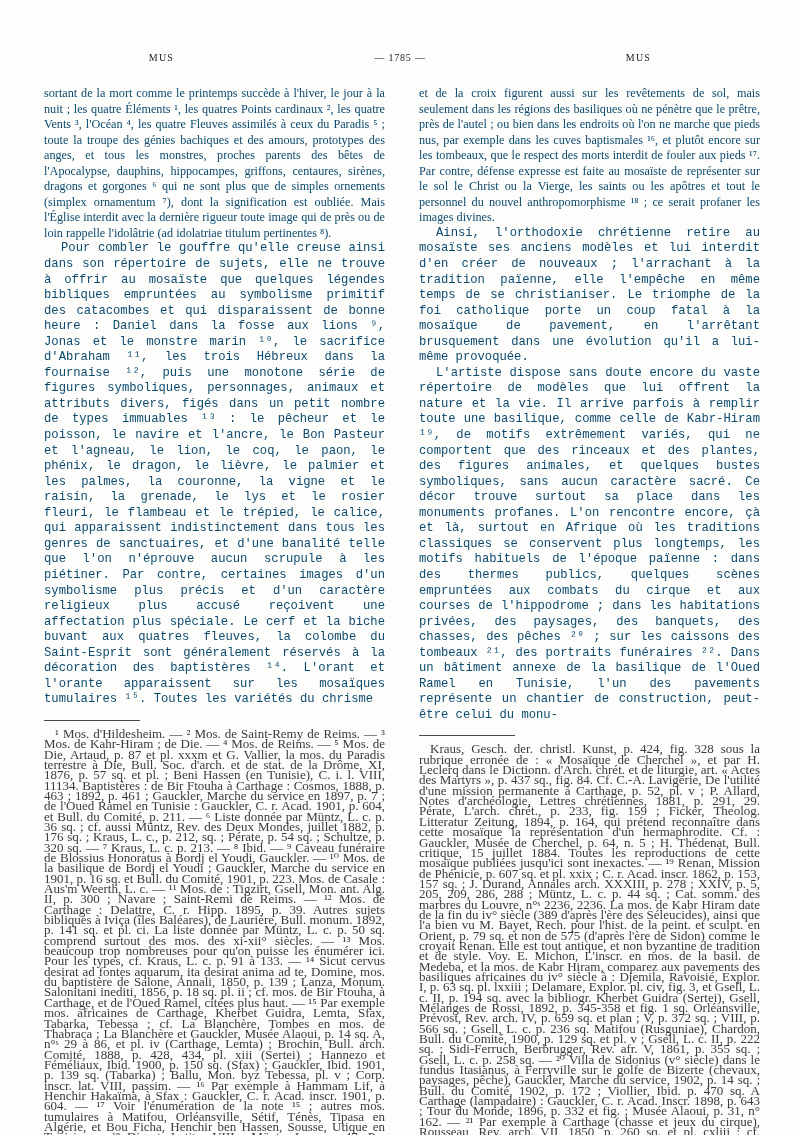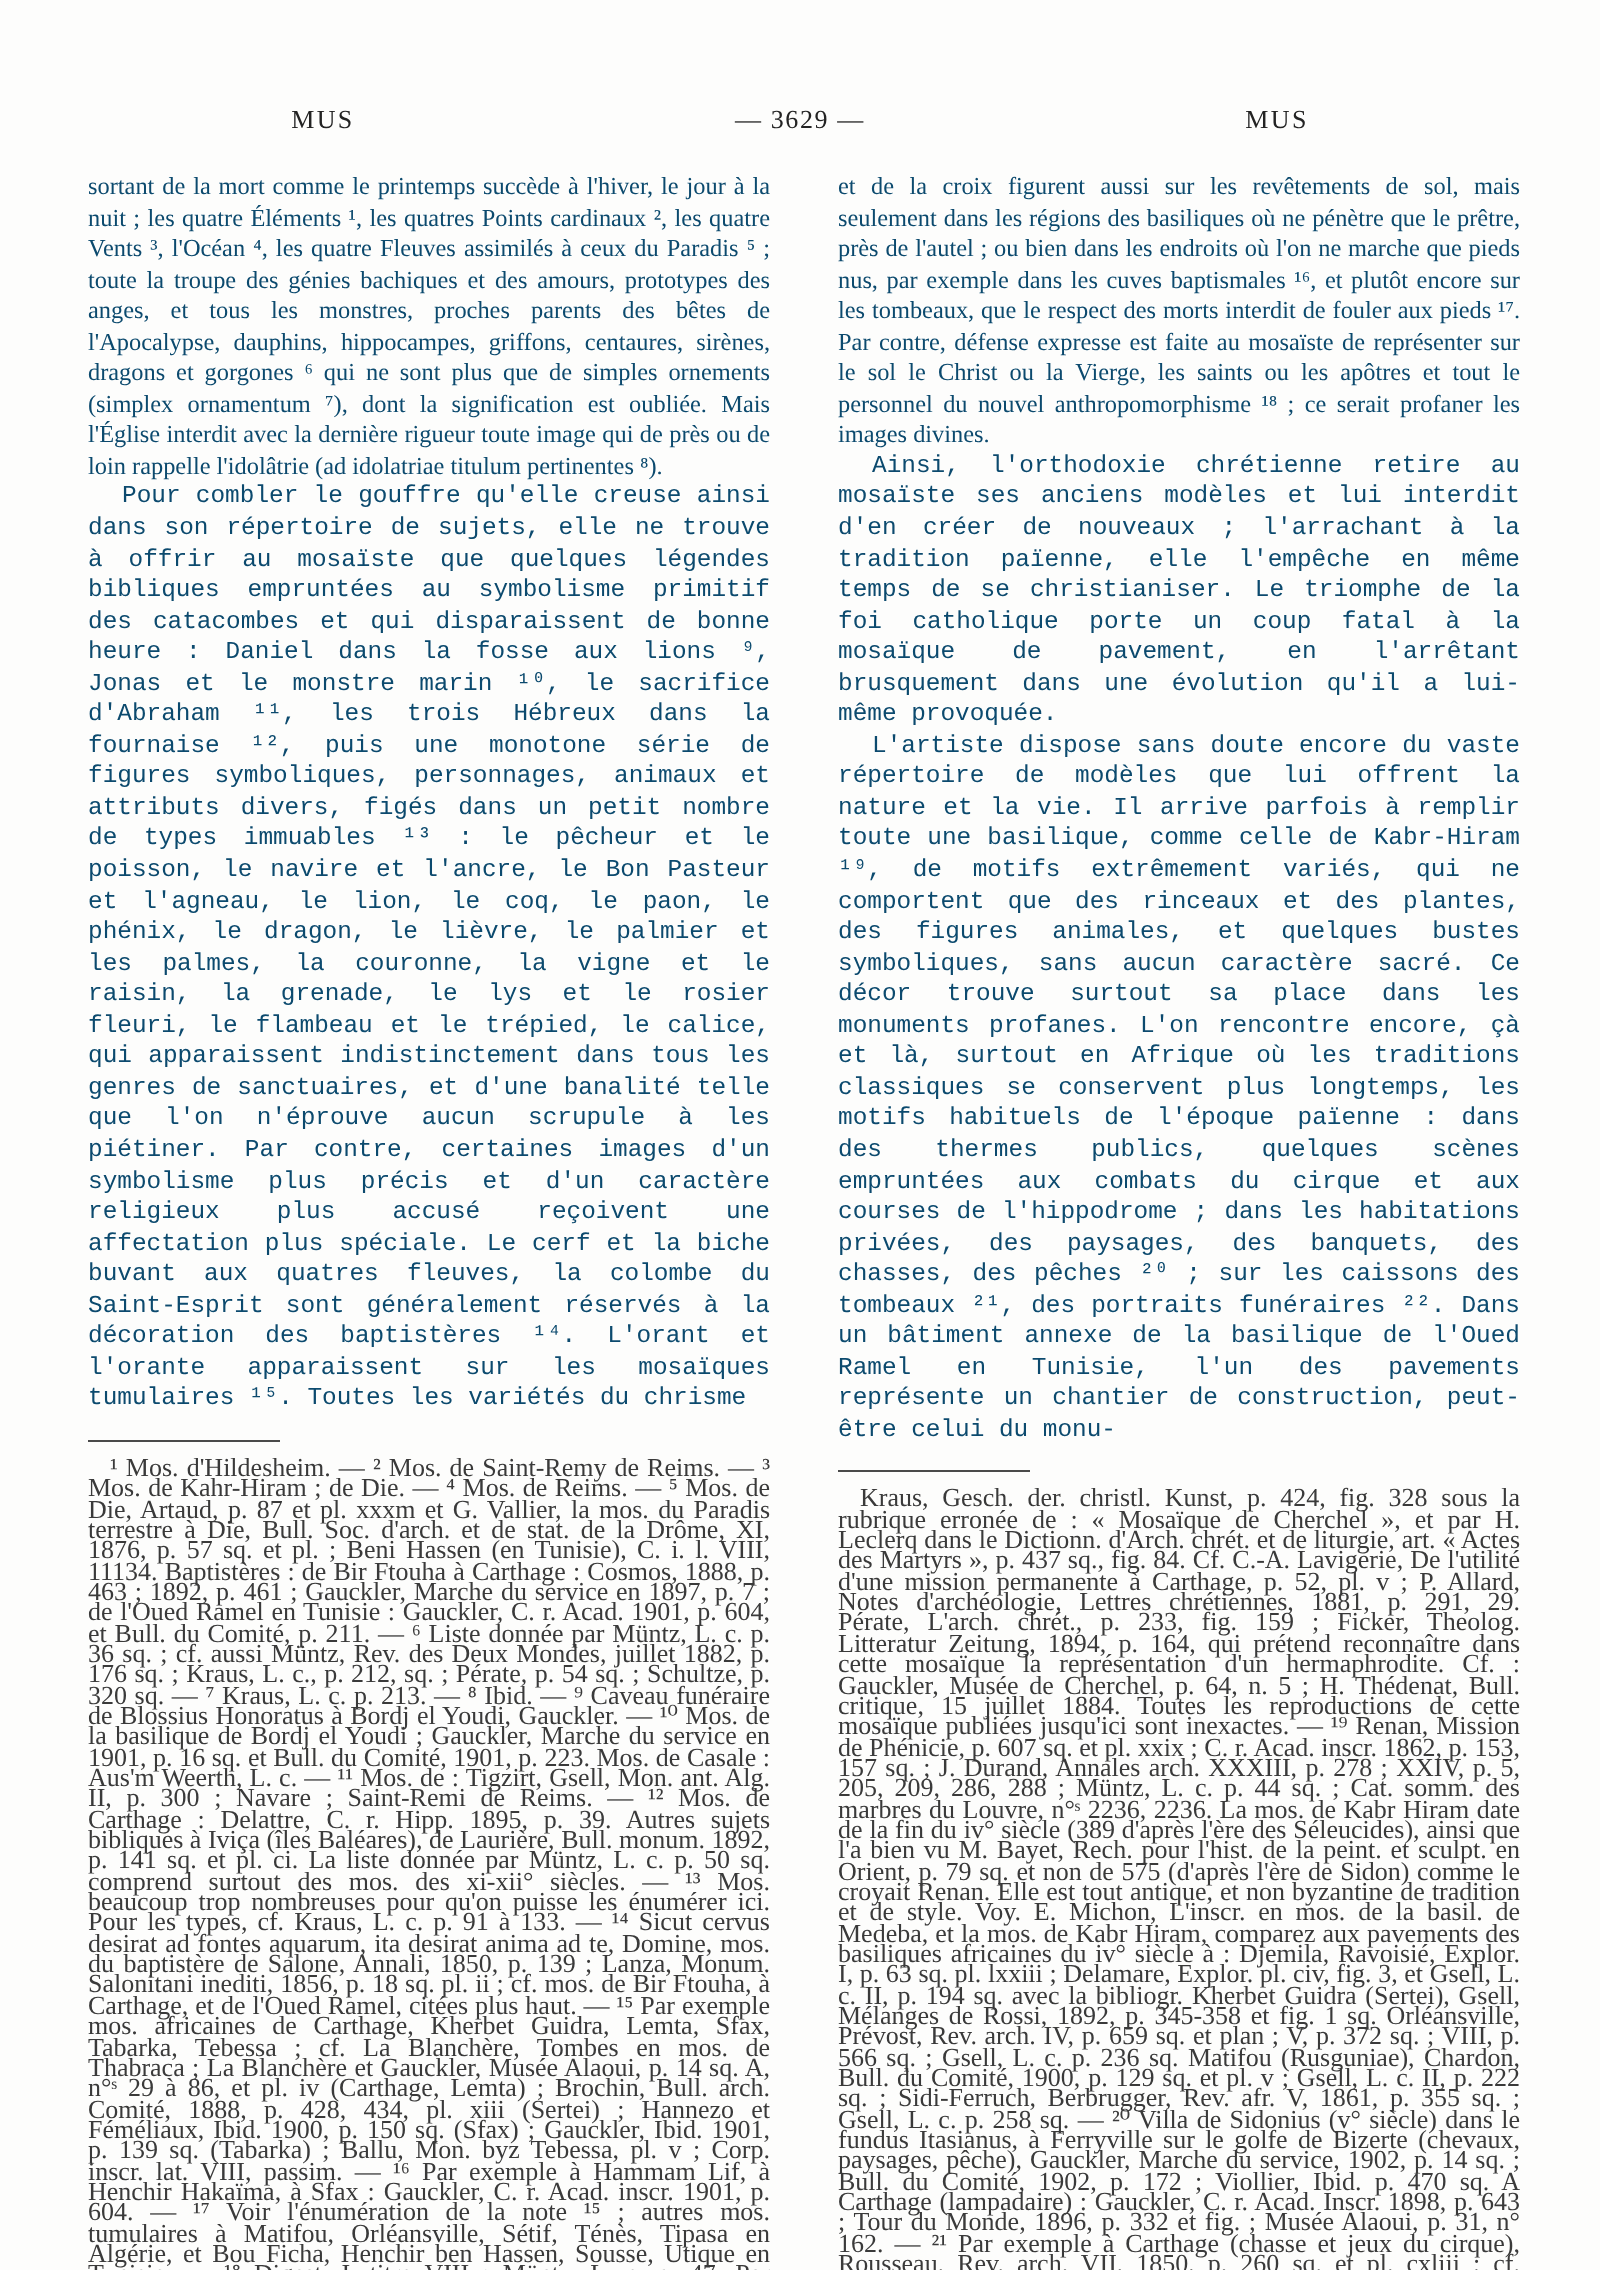--- a/index.html
+++ b/index.html
@@ -23,21 +23,21 @@
   
   .runhead {
     position: absolute;
     top: 52px;
     left: 44px;
     width: 712px;
     height: 20px;
     display: flex;
     align-items: baseline;
     justify-content: space-between;
-    font-size: 13px;
+    font-size: 10px;
     letter-spacing: 1.2px;
     color: #232323;
   }
   .runhead .rh-left { width: 33%; text-align: center; }
   .runhead .rh-mid { width: 34%; text-align: center; letter-spacing: 0.8px; }
   .runhead .rh-right { width: 33%; text-align: center; }
 
   
   .columns {
     position: absolute;
@@ -85,21 +85,21 @@
     text-indent: 11px;
   }
 </style>
 </head>
 <body>
 
 <div id="page">
 
   <div class="runhead">
     <span class="rh-left">MUS</span>
-    <span class="rh-mid">— 3629 —</span>
+    <span class="rh-mid">— 1785 —</span>
     <span class="rh-right">MUS</span>
   </div>
 
   <div class="columns">
 
     <div class="col">
       <div class="body-text">
         <p>sortant de la mort comme le printemps succède à l'hiver, le jour à la nuit ; les quatre Éléments ¹, les quatres Points cardinaux ², les quatre Vents ³, l'Océan ⁴, les quatre Fleuves assimilés à ceux du Paradis ⁵ ; toute la troupe des génies bachiques et des amours, prototypes des anges, et tous les monstres, proches parents des bêtes de l'Apocalypse, dauphins, hippocampes, griffons, centaures, sirènes, dragons et gorgones ⁶ qui ne sont plus que de simples ornements (simplex ornamentum ⁷), dont la signification est oubliée. Mais l'Église interdit avec la dernière rigueur toute image qui de près ou de loin rappelle l'idolâtrie (ad idolatriae titulum pertinentes ⁸).</p>
         <p class="indent">Pour combler le gouffre qu'elle creuse ainsi dans son répertoire de sujets, elle ne trouve à offrir au mosaïste que quelques légendes bibliques empruntées au symbolisme primitif des catacombes et qui disparaissent de bonne heure : Daniel dans la fosse aux lions ⁹, Jonas et le monstre marin ¹⁰, le sacrifice d'Abraham ¹¹, les trois Hébreux dans la fournaise ¹², puis une monotone série de figures symboliques, personnages, animaux et attributs divers, figés dans un petit nombre de types immuables ¹³ : le pêcheur et le poisson, le navire et l'ancre, le Bon Pasteur et l'agneau, le lion, le coq, le paon, le phénix, le dragon, le lièvre, le palmier et les palmes, la couronne, la vigne et le raisin, la grenade, le lys et le rosier fleuri, le flambeau et le trépied, le calice, qui apparaissent indistinctement dans tous les genres de sanctuaires, et d'une banalité telle que l'on n'éprouve aucun scrupule à les piétiner. Par contre, certaines images d'un symbolisme plus précis et d'un caractère religieux plus accusé reçoivent une affectation plus spéciale. Le cerf et la biche buvant aux quatres fleuves, la colombe du Saint-Esprit sont généralement réservés à la décoration des baptistères ¹⁴. L'orant et l'orante apparaissent sur les mosaïques tumulaires ¹⁵. Toutes les variétés du chrisme</p>
       </div>

